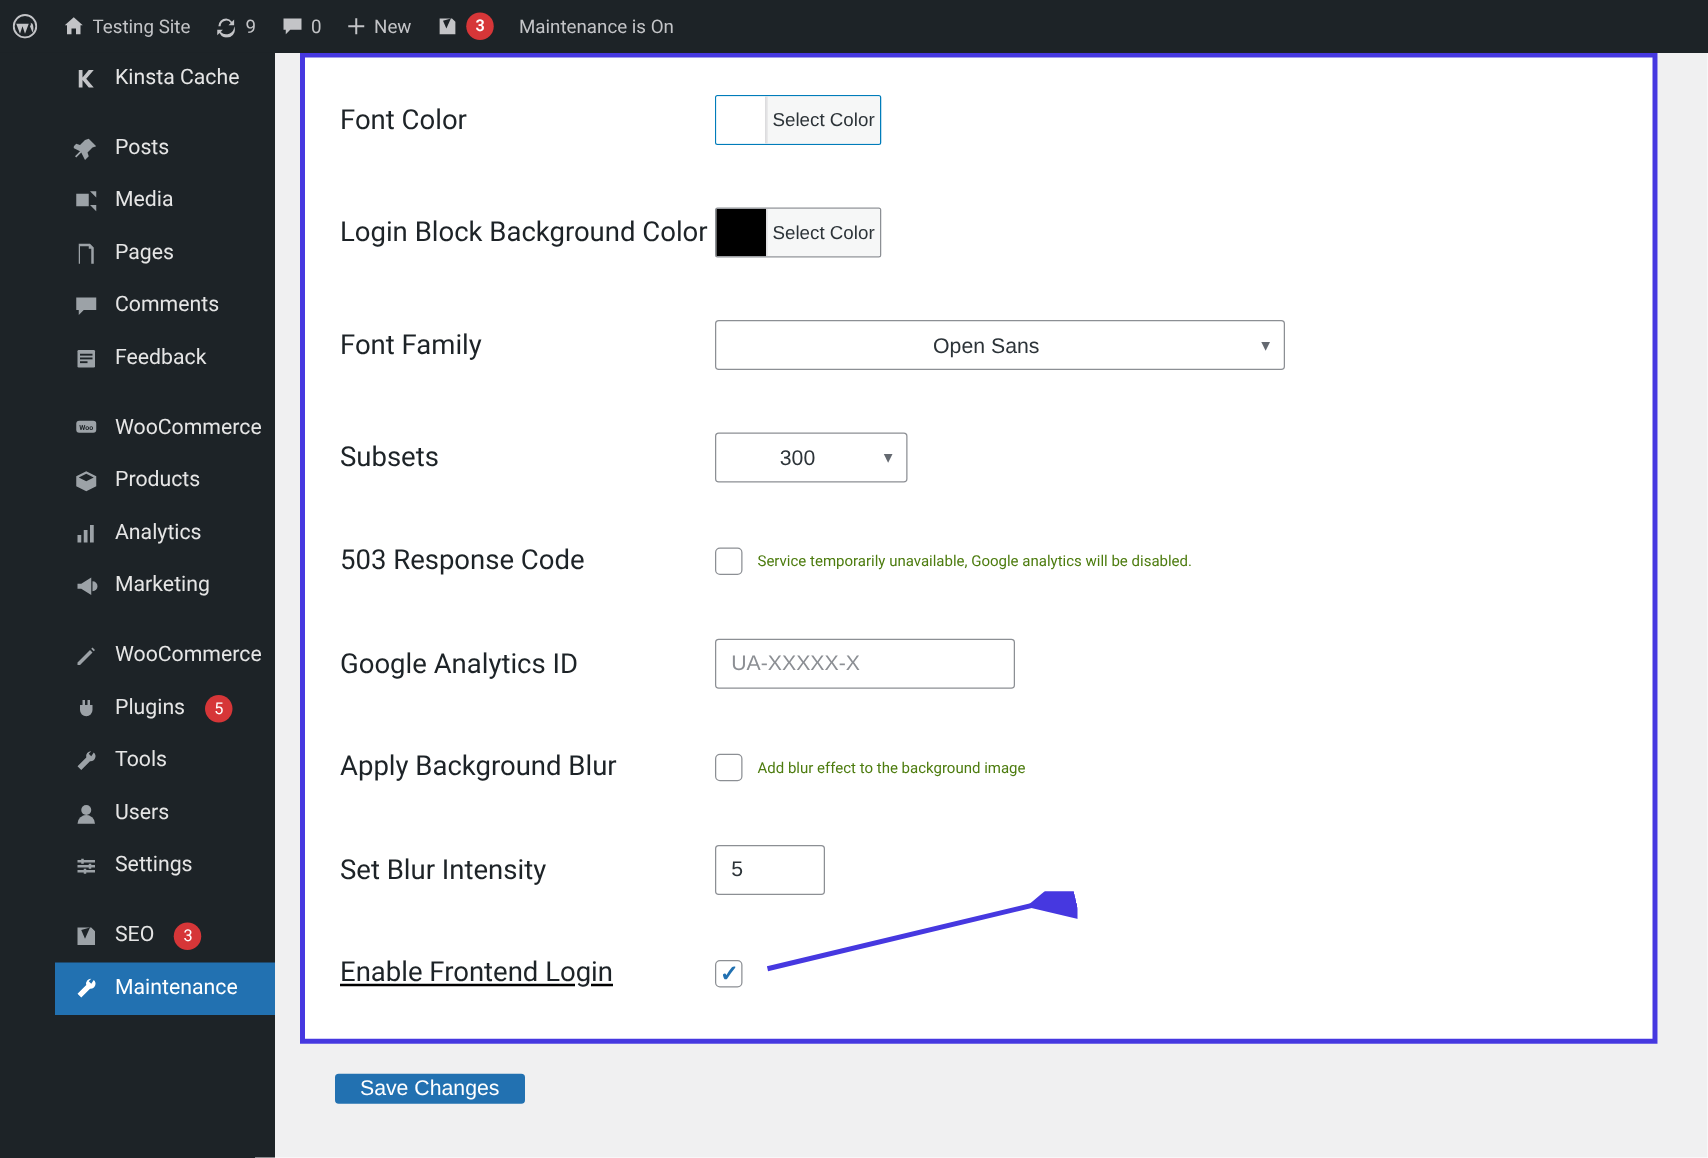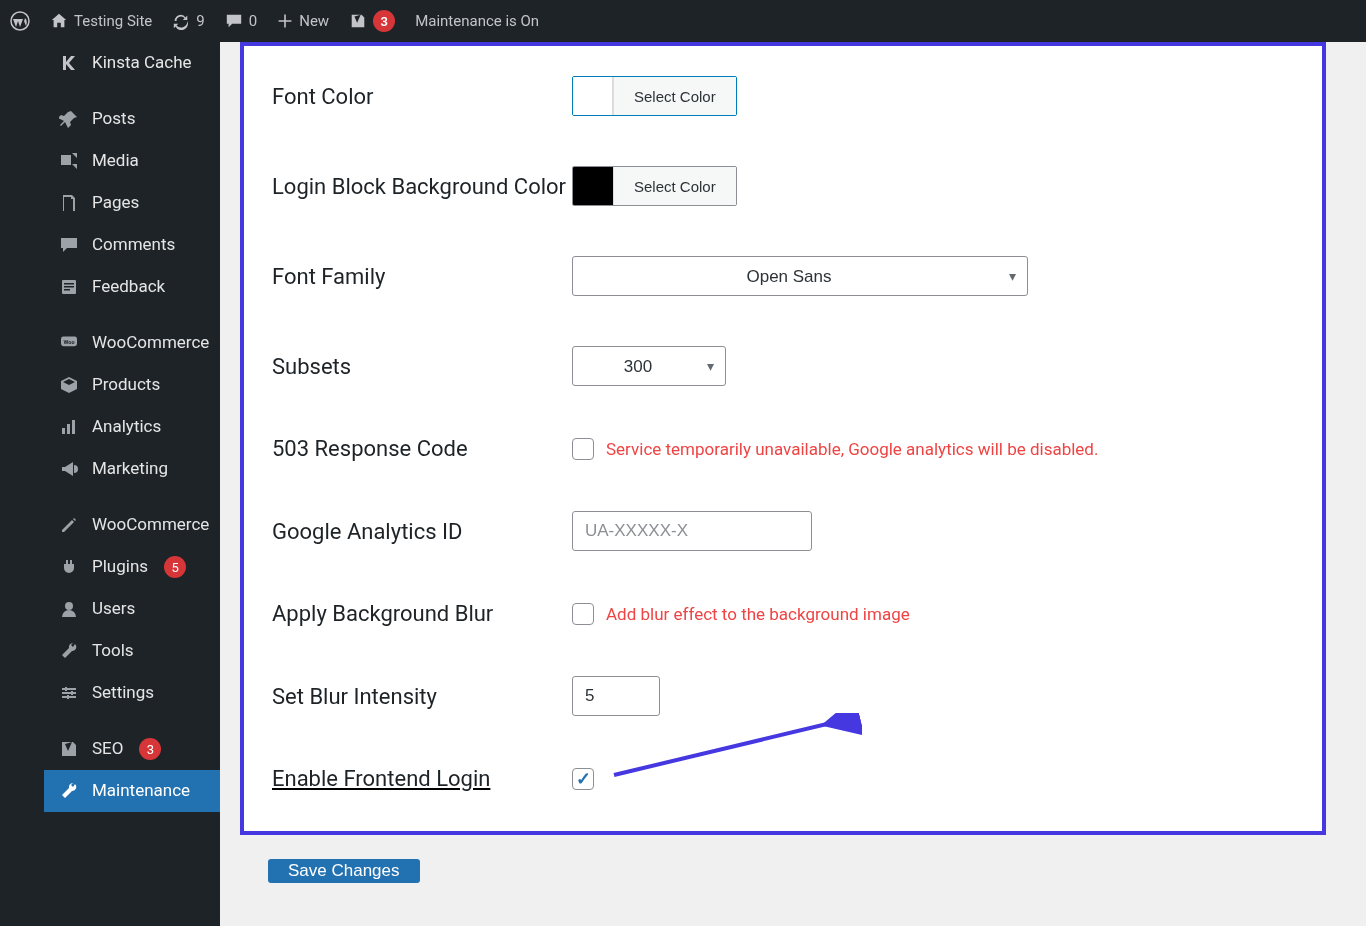--- a/index.html
+++ b/index.html
@@ -25,31 +25,31 @@
 .settings-panel { background: #fff; border: 4px solid #4638e0; padding: 30px 28px 40px 28px; margin-top: 20px; }
 .form-row { display: flex; align-items: center; margin-bottom: 50px; }
 .form-row:last-child { margin-bottom: 0; text-decoration: underline; }
 .form-label { width: 300px; font-size: 22px; color: #1d2327; flex-shrink: 0; }
 .form-control { flex: 1; display: flex; align-items: center; }
 
 .color-picker { display: flex; border: 1px solid #007cba; border-radius: 2px; overflow: hidden; }
 .color-swatch { width: 40px; height: 38px; }
 .color-swatch.white { background: #fff; border-right: 1px solid #dcdcde; }
 .color-swatch.black { background: #000; }
-.color-btn { background: #f6f7f7; border: none; border-left: 1px solid #dcdcde; padding: 0 20px; height: 38px; font-size: 15px; color: #2c3338; cursor: pointer; }
+.color-btn { background: #f6f7f7; border: none; border-left: 1px solid #dcdcde; padding: 0 4px; height: 38px; font-size: 15px; color: #2c3338; cursor: pointer; }
 
 .select { border: 1px solid #8c8f94; border-radius: 3px; background: #fff; height: 40px; padding: 0 34px 0 12px; font-size: 17px; color: #2c3338; appearance: none; position: relative; cursor: pointer; text-align: center; }
 .select-wrap { position: relative; display: inline-block; }
 .select-wrap::after { content: "▾"; position: absolute; right: 12px; top: 50%; transform: translateY(-50%); color: #646970; pointer-events: none; font-size: 14px; }
 .select.wide { width: 456px; }
 .select.narrow { width: 154px; }
 
 .checkbox { width: 22px; height: 22px; border: 1px solid #8c8f94; border-radius: 4px; background: #fff; margin-right: 12px; cursor: pointer; position: relative; flex-shrink: 0; }
 .checkbox.checked::after { content: "✓"; position: absolute; top: -1px; left: 3px; color: #2271b1; font-size: 18px; font-weight: bold; }
-.checkbox-label { font-size: 17px; color: #ef4444; }
+.checkbox-label { font-size: 12px; color: #4d7c0f; }
 
 .text-input { border: 1px solid #8c8f94; border-radius: 3px; height: 40px; padding: 0 12px; font-size: 17px; color: #2c3338; }
 .text-input::placeholder { color: #8c8f94; }
 .text-input.wide { width: 240px; }
 .text-input.narrow { width: 88px; }
 
 .save-btn { background: #2271b1; color: #fff; border: none; border-radius: 3px; padding: 2px 20px; font-size: 17px; cursor: pointer; margin-top: 24px; margin-left: 28px; }
 
 
 .arrow-svg { position: absolute; pointer-events: none; }
@@ -202,33 +202,33 @@
         <svg viewBox="0 0 20 20" width="20" height="20" fill="#9ca2a7">
           <path d="M7 3v4H5v4a5 5 0 0010 0V7h-2V3h-2v4H9V3z"></path>
         </svg>
       </span>
     <span>Plugins</span>
     <span class="count-badge">5</span>
   </div>
   <div class="sidebar-item">
     <span class="sidebar-icon">
         <svg viewBox="0 0 20 20" width="20" height="20" fill="#9ca2a7">
+          <path d="M14 2a4 4 0 00-4 5L3 14l3 3 7-7a4 4 0 003-7l-2 3-2-2z"></path>
+        </svg>
+      </span>
+    <span>Tools</span>
+  </div>
+  <div class="sidebar-item">
+    <span class="sidebar-icon">
+        <svg viewBox="0 0 20 20" width="20" height="20" fill="#9ca2a7">
           <circle cx="10" cy="7" r="4"></circle>
           <path d="M3 18a7 7 0 0114 0z"></path>
         </svg>
       </span>
     <span>Users</span>
-  </div>
-  <div class="sidebar-item">
-    <span class="sidebar-icon">
-        <svg viewBox="0 0 20 20" width="20" height="20" fill="#9ca2a7">
-          <path d="M14 2a4 4 0 00-4 5L3 14l3 3 7-7a4 4 0 003-7l-2 3-2-2z"></path>
-        </svg>
-      </span>
-    <span>Tools</span>
   </div>
   <div class="sidebar-item">
     <span class="sidebar-icon">
         <svg viewBox="0 0 20 20" width="20" height="20" fill="#9ca2a7">
           <rect x="3" y="5" width="14" height="2"></rect>
           <rect x="3" y="9" width="14" height="2"></rect>
           <rect x="3" y="13" width="14" height="2"></rect>
           <rect x="6" y="4" width="2" height="4"></rect>
           <rect x="12" y="8" width="2" height="4"></rect>
           <rect x="8" y="12" width="2" height="4"></rect>

